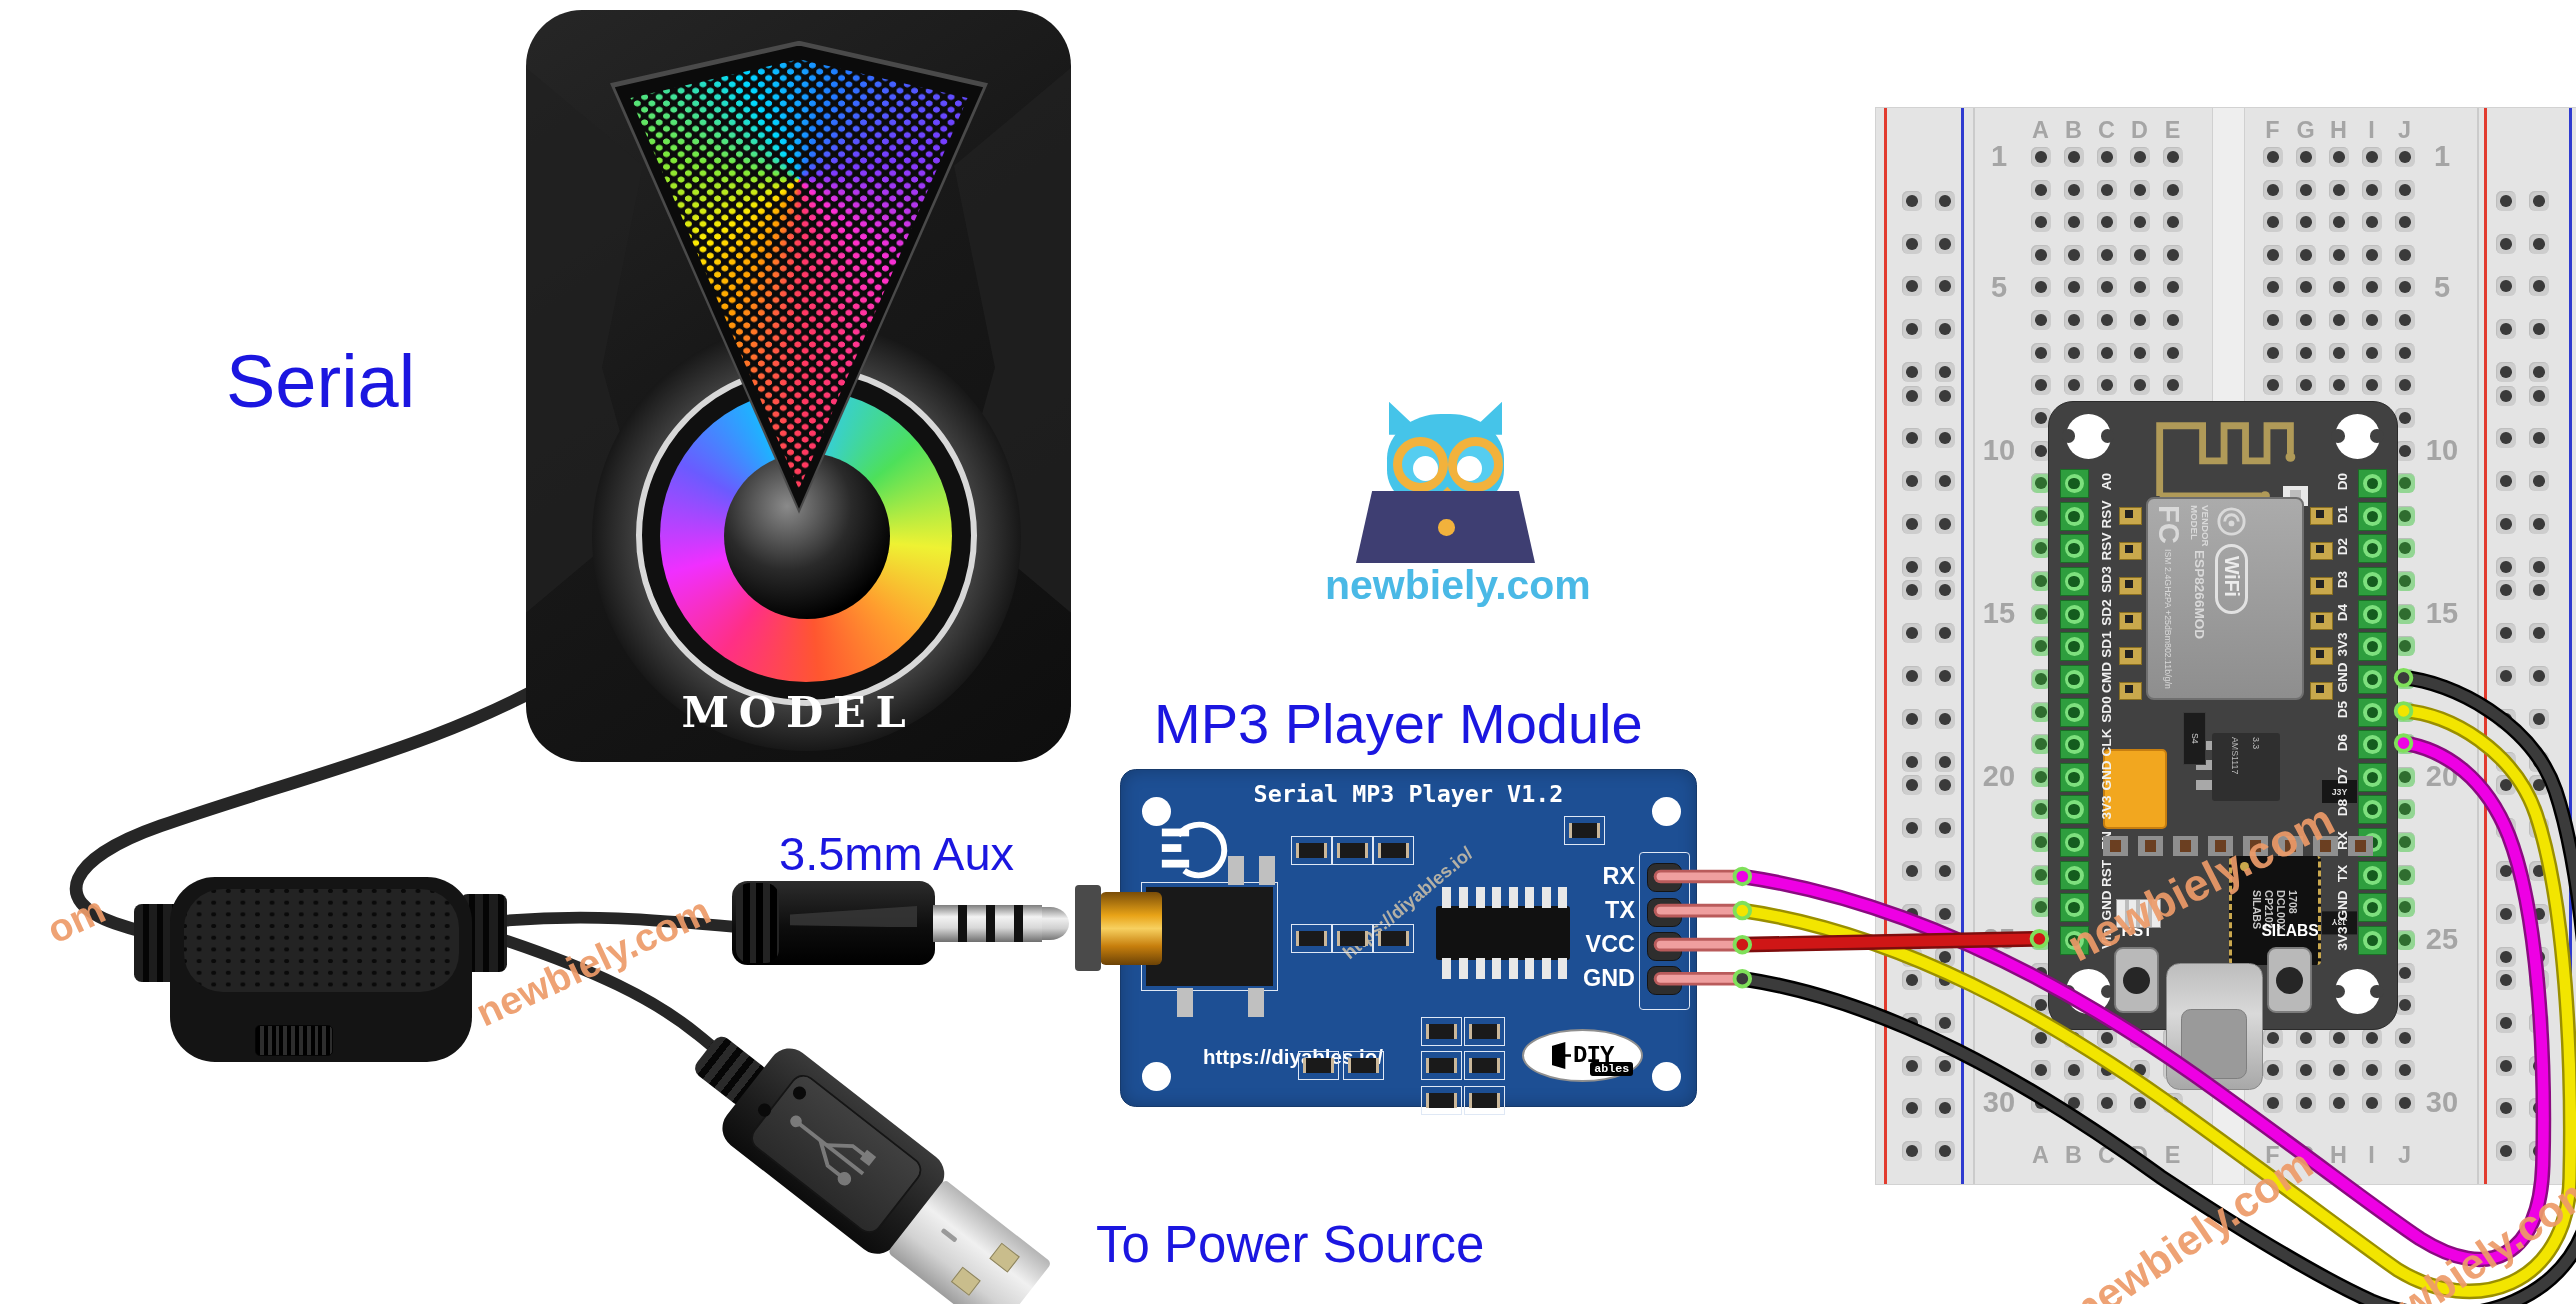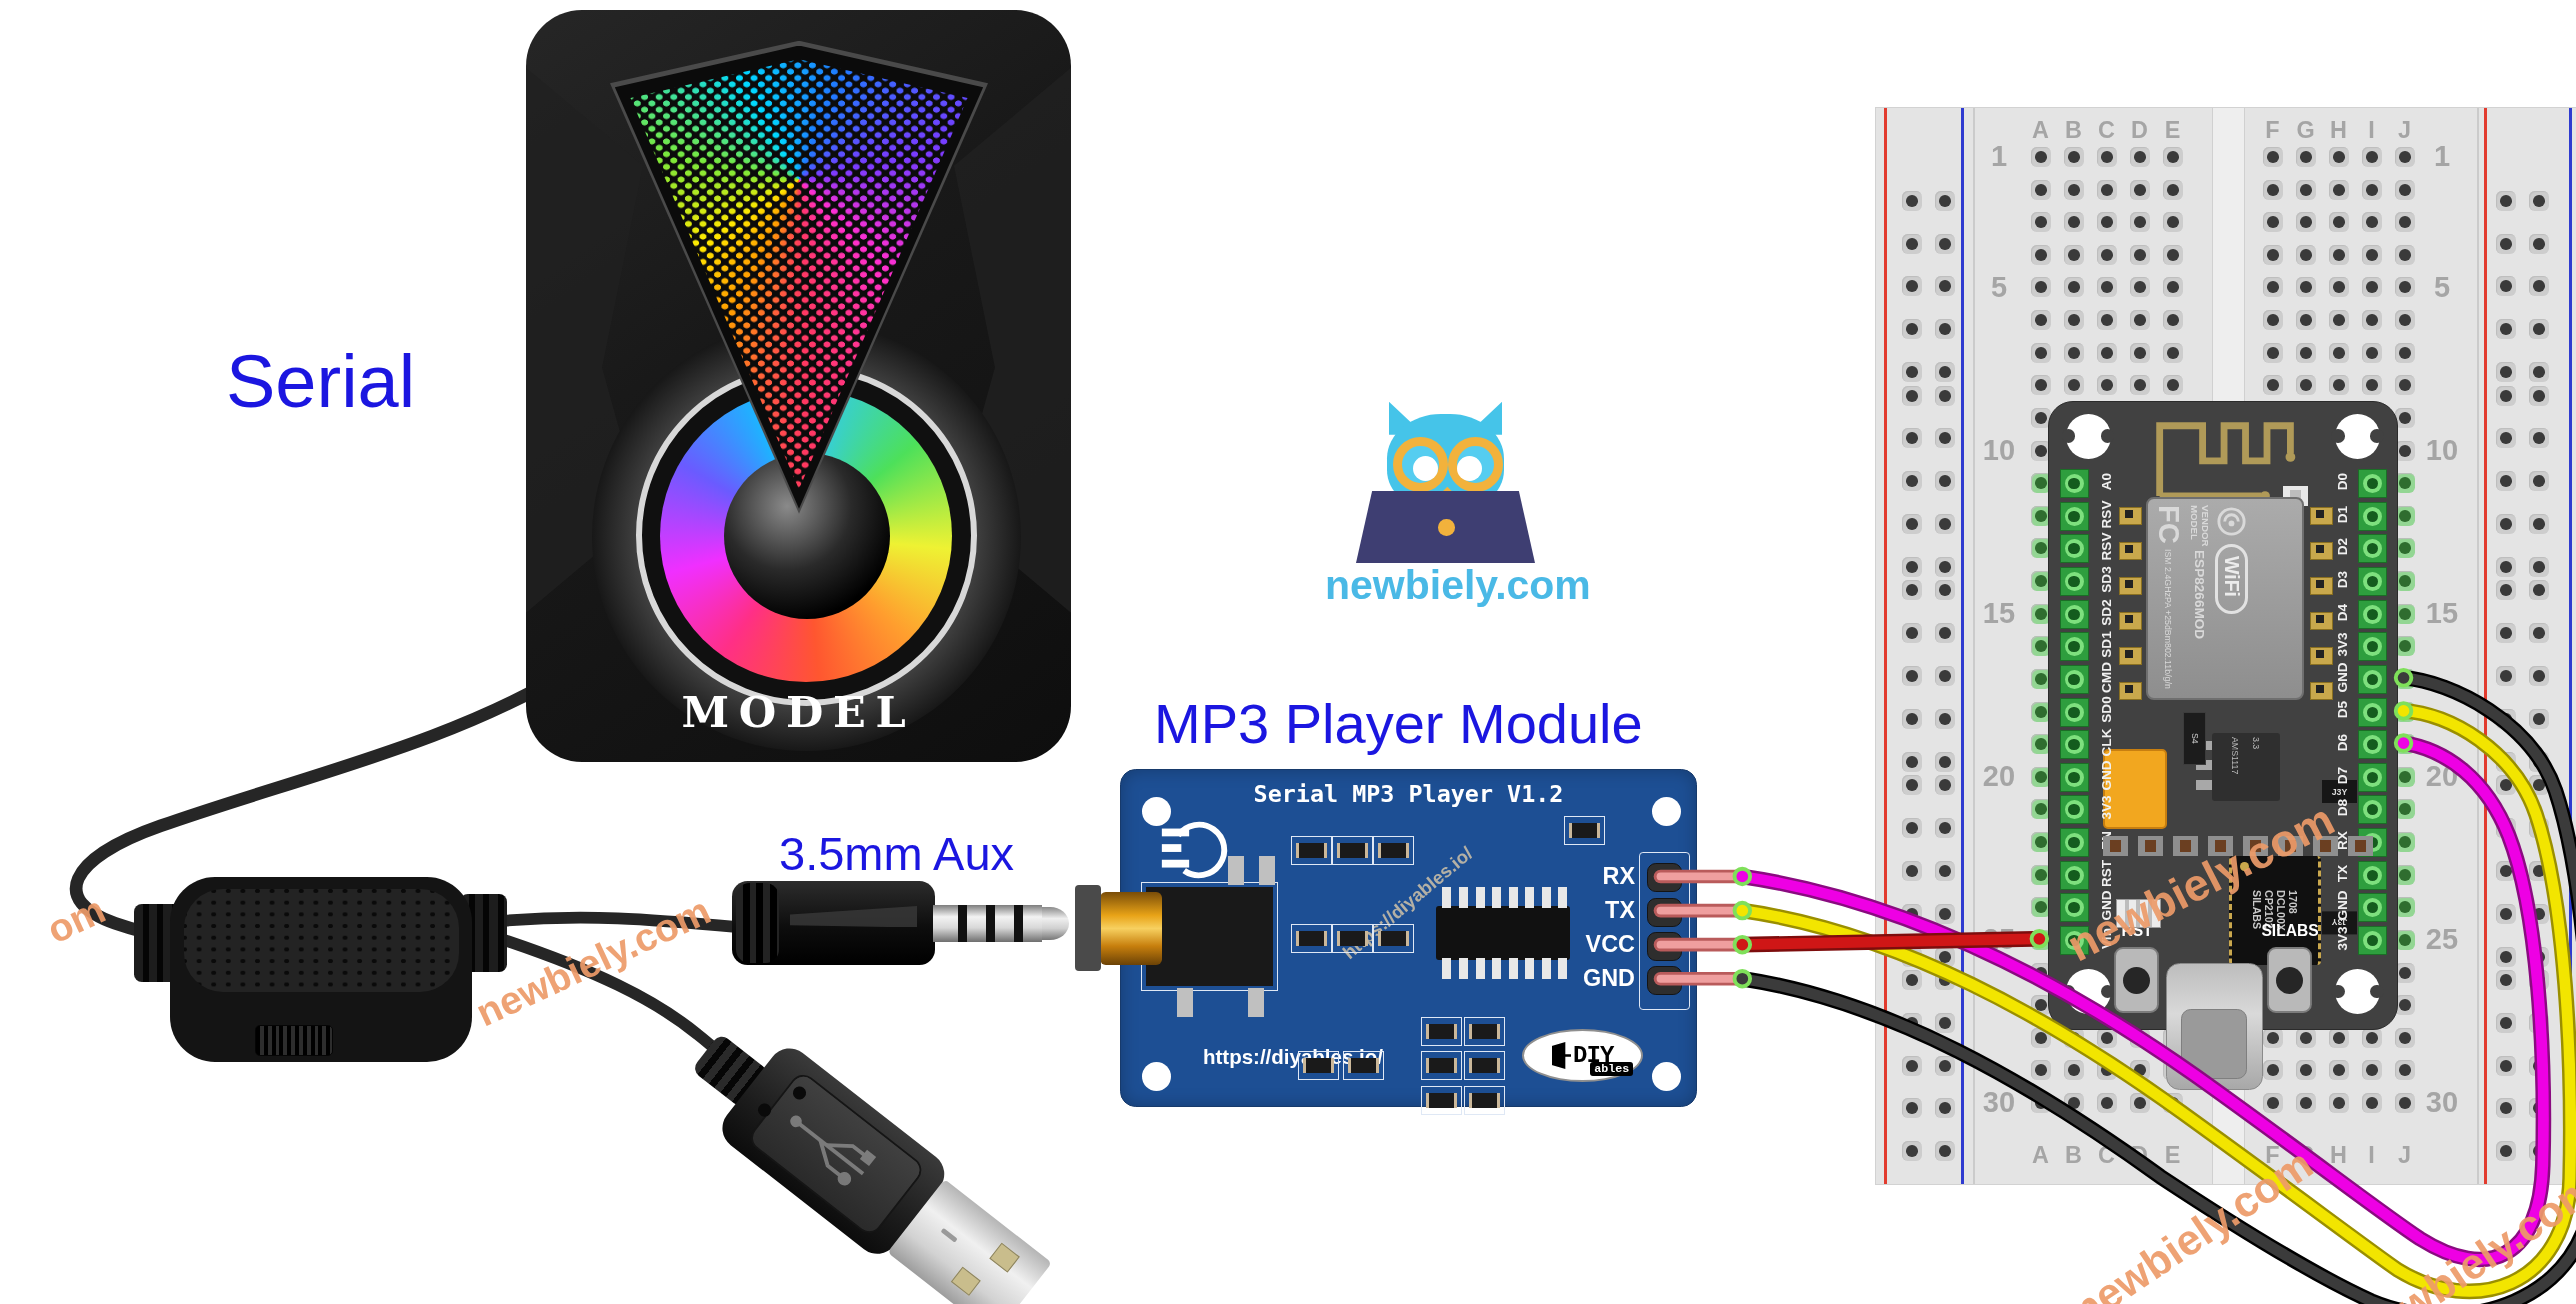--- a/index.html
+++ b/index.html
@@ -1909,20 +1909,21 @@
       <circle cx="1789" cy="1005" r="8" fill="#3b3b3b" stroke="#7fe05a" stroke-width="4"></circle>
       <circle cx="2468" cy="763" r="8" fill="#ee00e4" stroke="#7fe05a" stroke-width="4"></circle>
       <circle cx="2468" cy="730" r="8" fill="#f2e500" stroke="#7fe05a" stroke-width="4"></circle>
       <circle cx="2094" cy="964" r="8" fill="#cf1616" stroke="#7fe05a" stroke-width="4"></circle>
       <circle cx="2468" cy="696" r="8" fill="#3b3b3b" stroke="#7fe05a" stroke-width="4"></circle>
     </svg>
 
   <div class="blue-label" style="left:226px;top:339px;font-size:74px;">Serial</div>
   <div class="blue-label" style="left:779px;top:826px;font-size:47px;">3.5mm Aux</div>
   <div class="blue-label" style="left:1154px;top:691px;font-size:56px;">MP3 Player Module</div>
+  <div class="blue-label" style="left:1096px;top:1215px;font-size:51px;">To Power Source</div>
 
   <div id="logo">
     <div style="position:absolute;left:64px;top:7.8px;width:35px;height:33px;background:#45c4e9;clip-path:polygon(0 0,100% 100%,0 100%);"></div>
     <div style="position:absolute;left:142px;top:7.8px;width:35px;height:33px;background:#45c4e9;clip-path:polygon(100% 0,100% 100%,0 100%);"></div>
     <div style="position:absolute;left:62px;top:19.5px;width:117px;height:97px;background:#45c4e9;border-radius:46% 46% 42% 42%;"></div>
     <div style="position:absolute;left:68px;top:43px;width:55px;height:55px;border-radius:50%;border:9.7px solid #f2b23c;background:#55cdf0;box-sizing:border-box;"></div>
     <div style="position:absolute;left:123px;top:43px;width:55px;height:55px;border-radius:50%;border:9.7px solid #f2b23c;background:#55cdf0;box-sizing:border-box;"></div>
     <div style="position:absolute;left:88px;top:62px;width:25px;height:25px;border-radius:50%;background:#fff;"></div>
     <div style="position:absolute;left:132px;top:62px;width:25px;height:25px;border-radius:50%;background:#fff;"></div>
     <div style="position:absolute;left:117px;top:95px;width:10.7px;height:10.7px;background:#f2b23c;transform:rotate(45deg);"></div>

